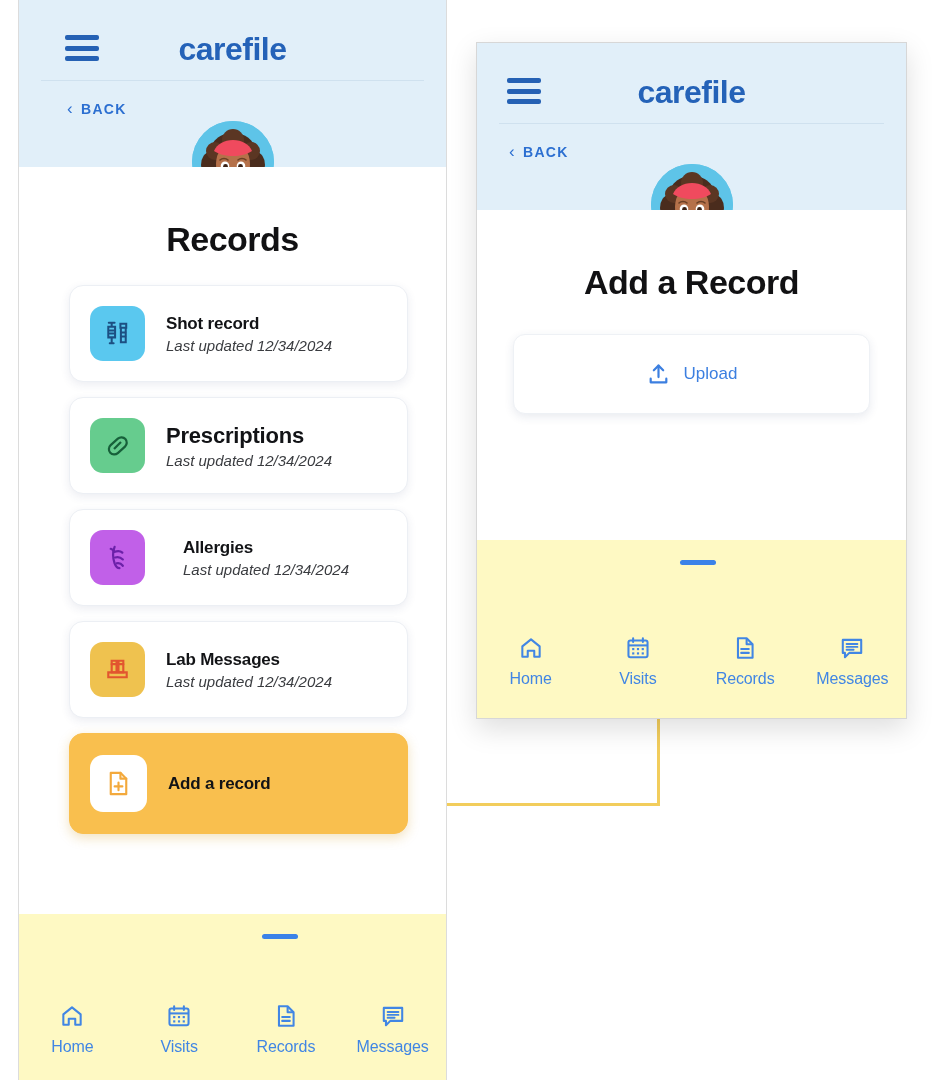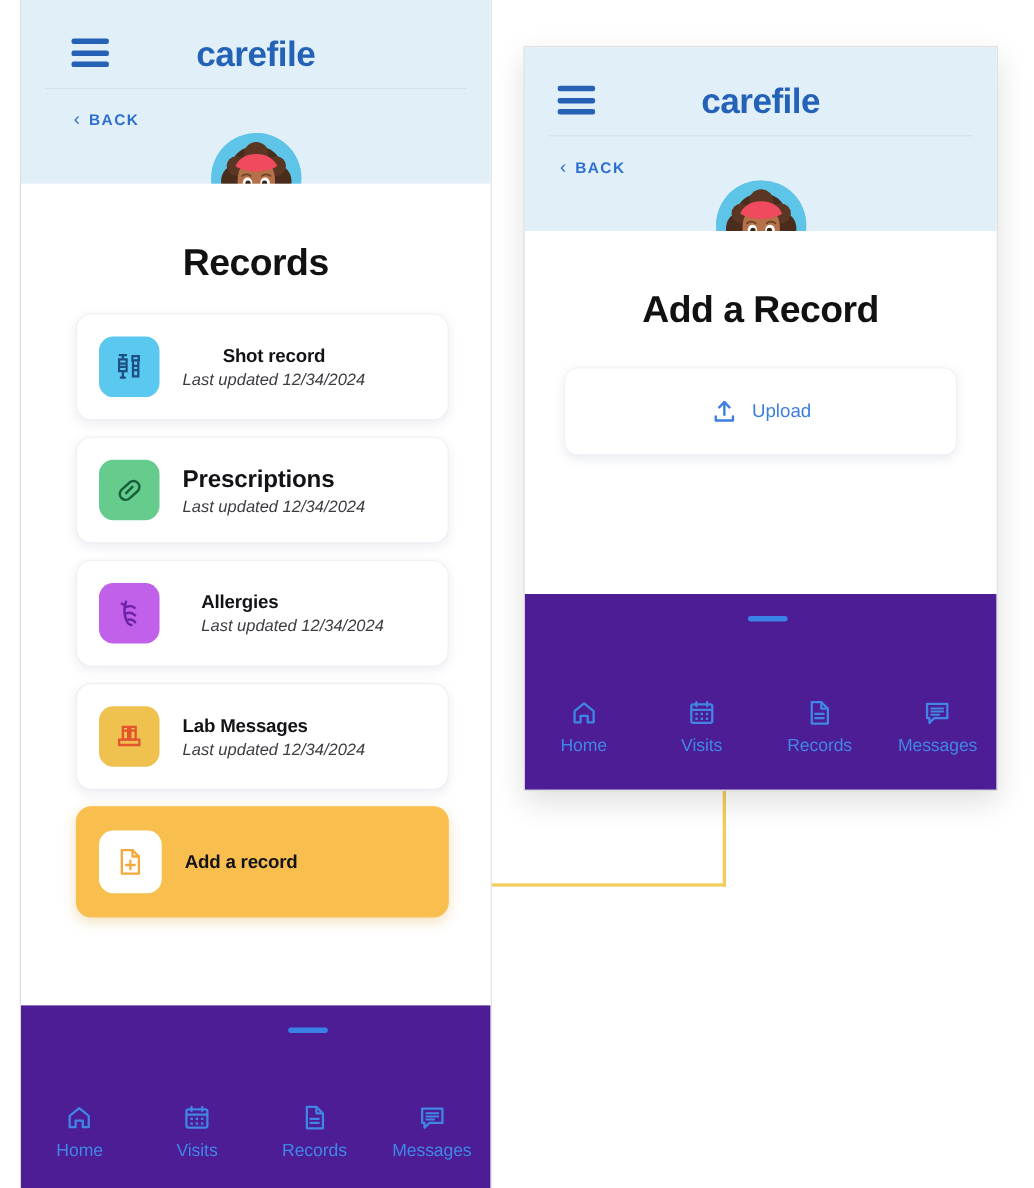--- a/index.html
+++ b/index.html
@@ -97,21 +97,21 @@
   
   .action-btn{
     background:#ffffff;border:1px solid #eef1f5;border-radius:12px;
     box-shadow:0 3px 10px rgba(40,60,110,.10);
     display:flex;align-items:center;justify-content:center;gap:13px;
     color:#3c7fe0;cursor:pointer;
   }
 
   
   .navbar{
-    background:#4c1d95;flex:0 0 auto;position:relative;
+    background:#fef9c3;flex:0 0 auto;position:relative;
     display:flex;align-items:flex-end;
   }
   .nav-item{
     flex:1;display:flex;flex-direction:column;align-items:center;
     color:#4186e4;cursor:pointer;position:relative;
   }
   .nav-label{letter-spacing:-0.1px;}
   .nav-indicator{
     position:absolute;background:#3b82e8;border-radius:3px;
   }
@@ -192,21 +192,21 @@
               <g stroke="#1c4f82" stroke-width="2.1" fill="none" stroke-linecap="round">
                 <path d="M7 5h6M10 5v4M6.5 9h7v11h-7zM10 20v6M8 26h4"></path>
                 <path d="M8 13h4M8 16h4"></path>
               </g>
               <g stroke="#1c4f82" stroke-width="2.1" fill="none" stroke-linecap="round">
                 <path d="M19 6h6v4h-6zM19.5 10h5v15h-5z"></path>
                 <path d="M20 15h4M20 19h4"></path>
               </g>
             </svg>
           </div>
-          <div class="rec-text" style="margin-left:21px;gap:3px;align-items:center;">
+          <div class="rec-text" style="margin-left:21px;gap:3px;">
             <div class="rec-title" style="font-size:17px;">Shot record</div>
             <div class="rec-sub" style="font-size:15px;">Last updated 12/34/2024</div>
           </div>
         </div>
 
         <div class="rec-card" style="height:95px;padding:0 0 0 20px;">
           <div class="tile" style="width:55px;height:55px;background:#66cc8e;">
             <svg width="31" height="31" viewBox="0 0 32 32">
               <g stroke="#17603a" stroke-width="2.3" fill="none">
                 <rect x="5.5" y="11" width="21" height="11" rx="5.5" transform="rotate(-42 16 16)"></rect>

